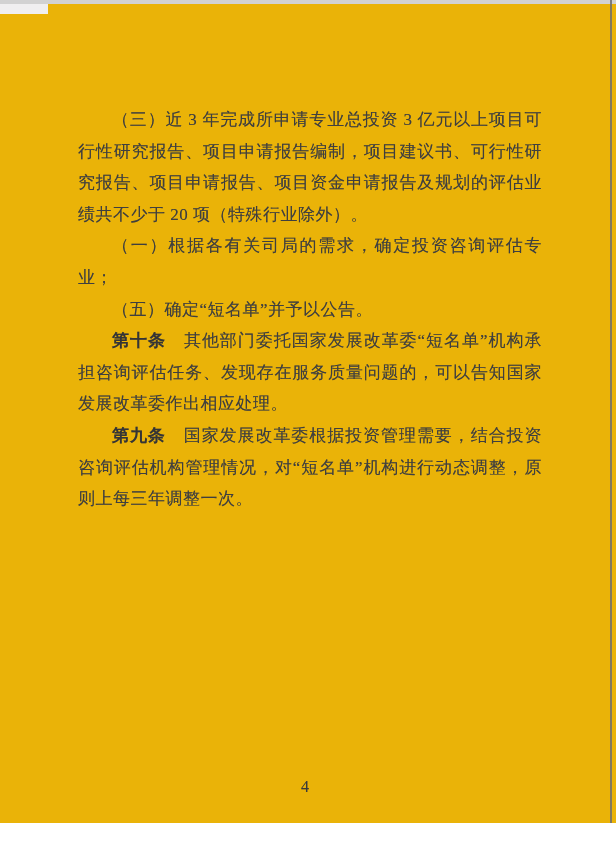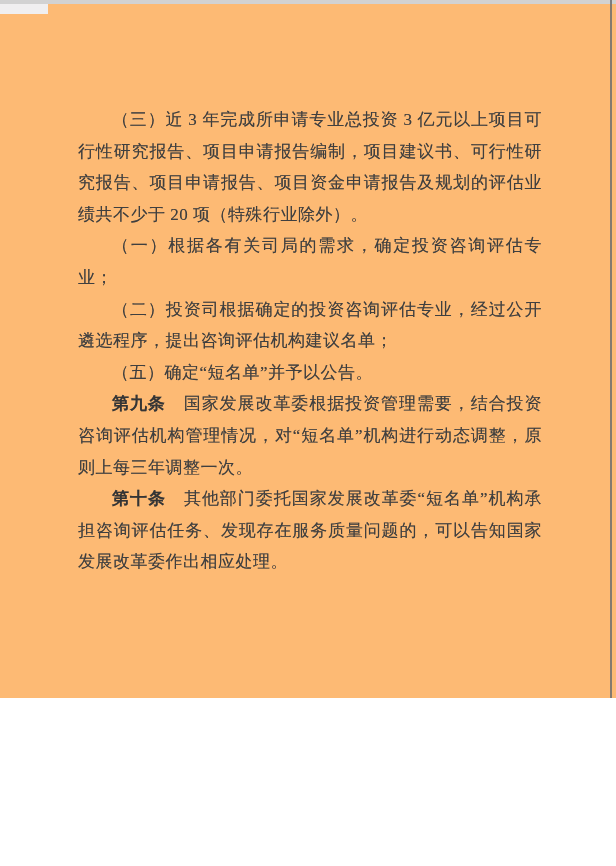--- a/index.html
+++ b/index.html
@@ -4,22 +4,22 @@
 <style>
   * { margin: 0; padding: 0; box-sizing: border-box; }
   html, body { width: 616px; height: 866px; }
   body {
     font-family: "Liberation Serif", "DejaVu Serif", serif;
     background: #ffffff;
   }
   .scan-page {
     position: relative;
     width: 616px;
-    height: 698px;
-    background: #fdba74;
+    height: 823px;
+    background: #eab308;
     overflow: hidden;
   }
   
   .top-strip {
     position: absolute;
     top: 0; left: 0;
     width: 616px; height: 4px;
     background: #d2d2d2;
   }
   .top-left-patch {
@@ -71,21 +71,20 @@
 
 <div class="scan-page">
 
   <div class="top-strip"></div>
   <div class="top-left-patch"></div>
   <div class="right-edge-line"></div>
 
   <div class="doc-body">
     <p class="para"><b class="article-term"></b><span>（三）近 3 年完成所申请专业总投资 3 亿元以上项目可行性研究报告、项目申请报告编制，项目建议书、可行性研究报告、项目申请报告、项目资金申请报告及规划的评估业绩共不少于 20 项（特殊行业除外）。</span></p>
     <p class="para"><b class="article-term"></b><span>（一）根据各有关司局的需求，确定投资咨询评估专业；</span></p>
-    <p class="para"><b class="article-term"></b><span>（二）投资司根据确定的投资咨询评估专业，经过公开遴选程序，提出咨询评估机构建议名单；</span></p>
     <p class="para"><b class="article-term"></b><span>（五）确定“短名单”并予以公告。</span></p>
+    <p class="para"><b class="article-term">第十条</b><span>　其他部门委托国家发展改革委“短名单”机构承担咨询评估任务、发现存在服务质量问题的，可以告知国家发展改革委作出相应处理。</span></p>
     <p class="para"><b class="article-term">第九条</b><span>　国家发展改革委根据投资管理需要，结合投资咨询评估机构管理情况，对“短名单”机构进行动态调整，原则上每三年调整一次。</span></p>
-    <p class="para"><b class="article-term">第十条</b><span>　其他部门委托国家发展改革委“短名单”机构承担咨询评估任务、发现存在服务质量问题的，可以告知国家发展改革委作出相应处理。</span></p>
   </div>
 
   <div class="page-num">4</div>
 
 </div>
 
 </body></html>

